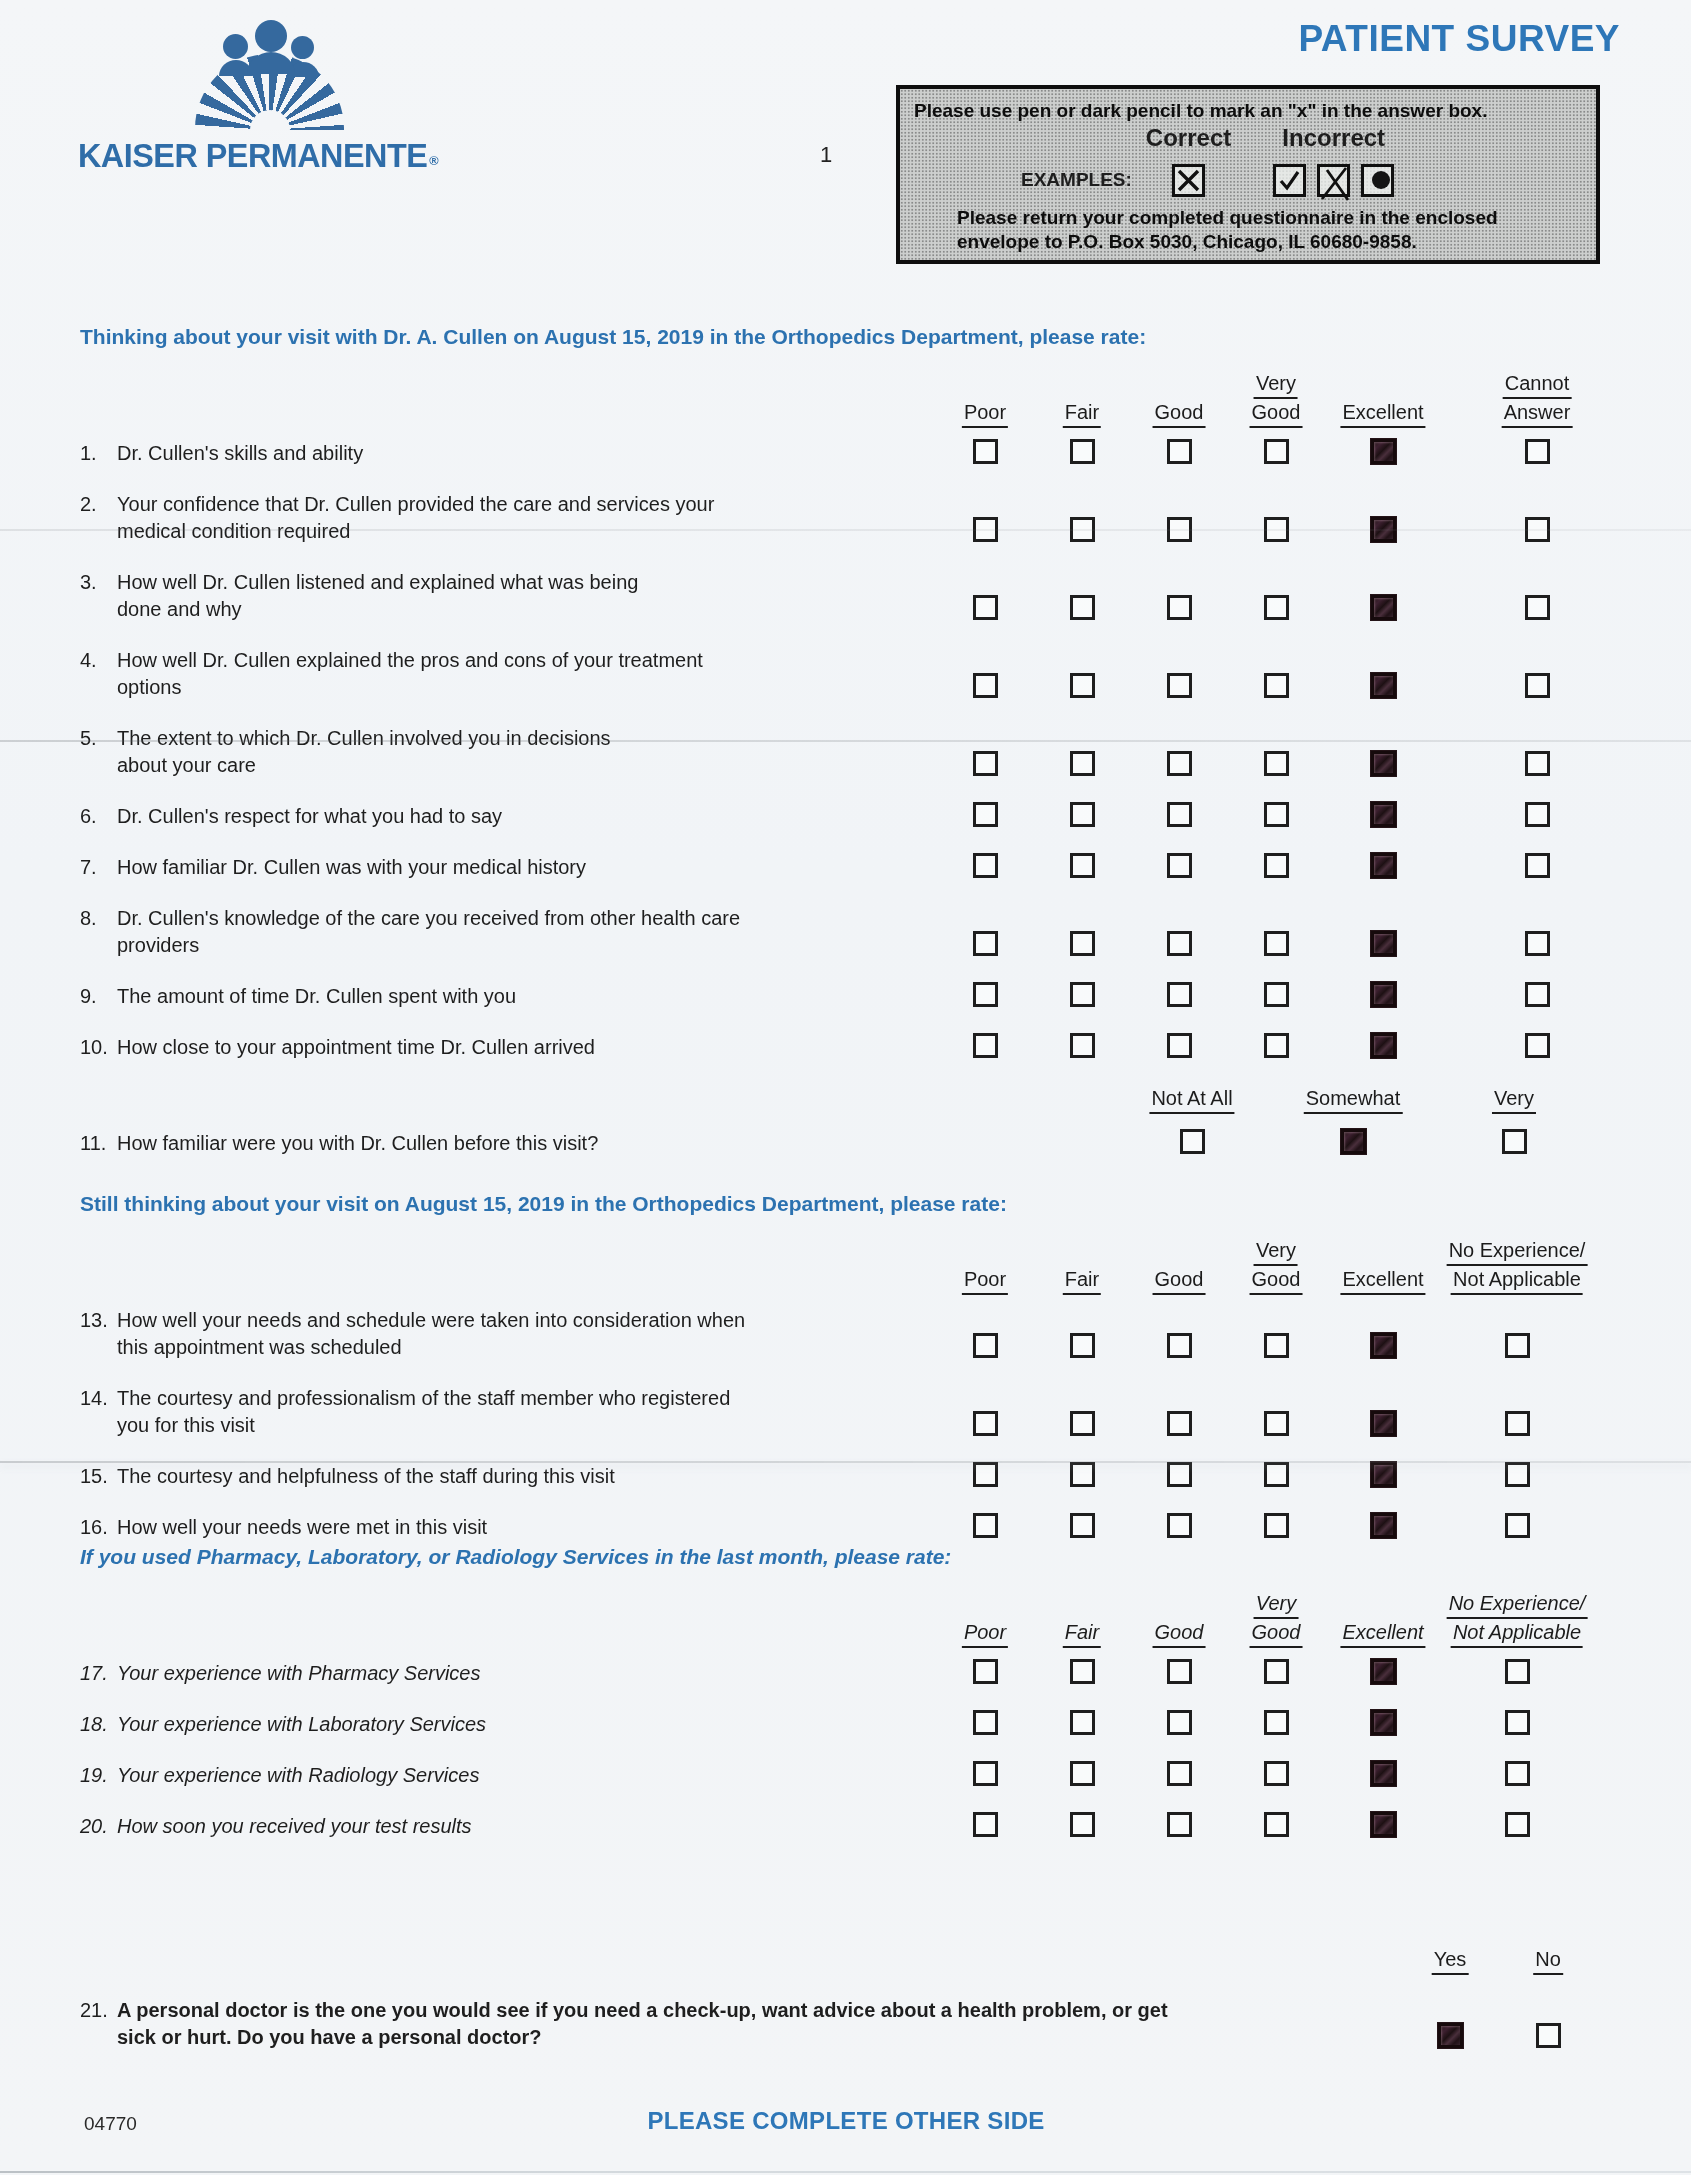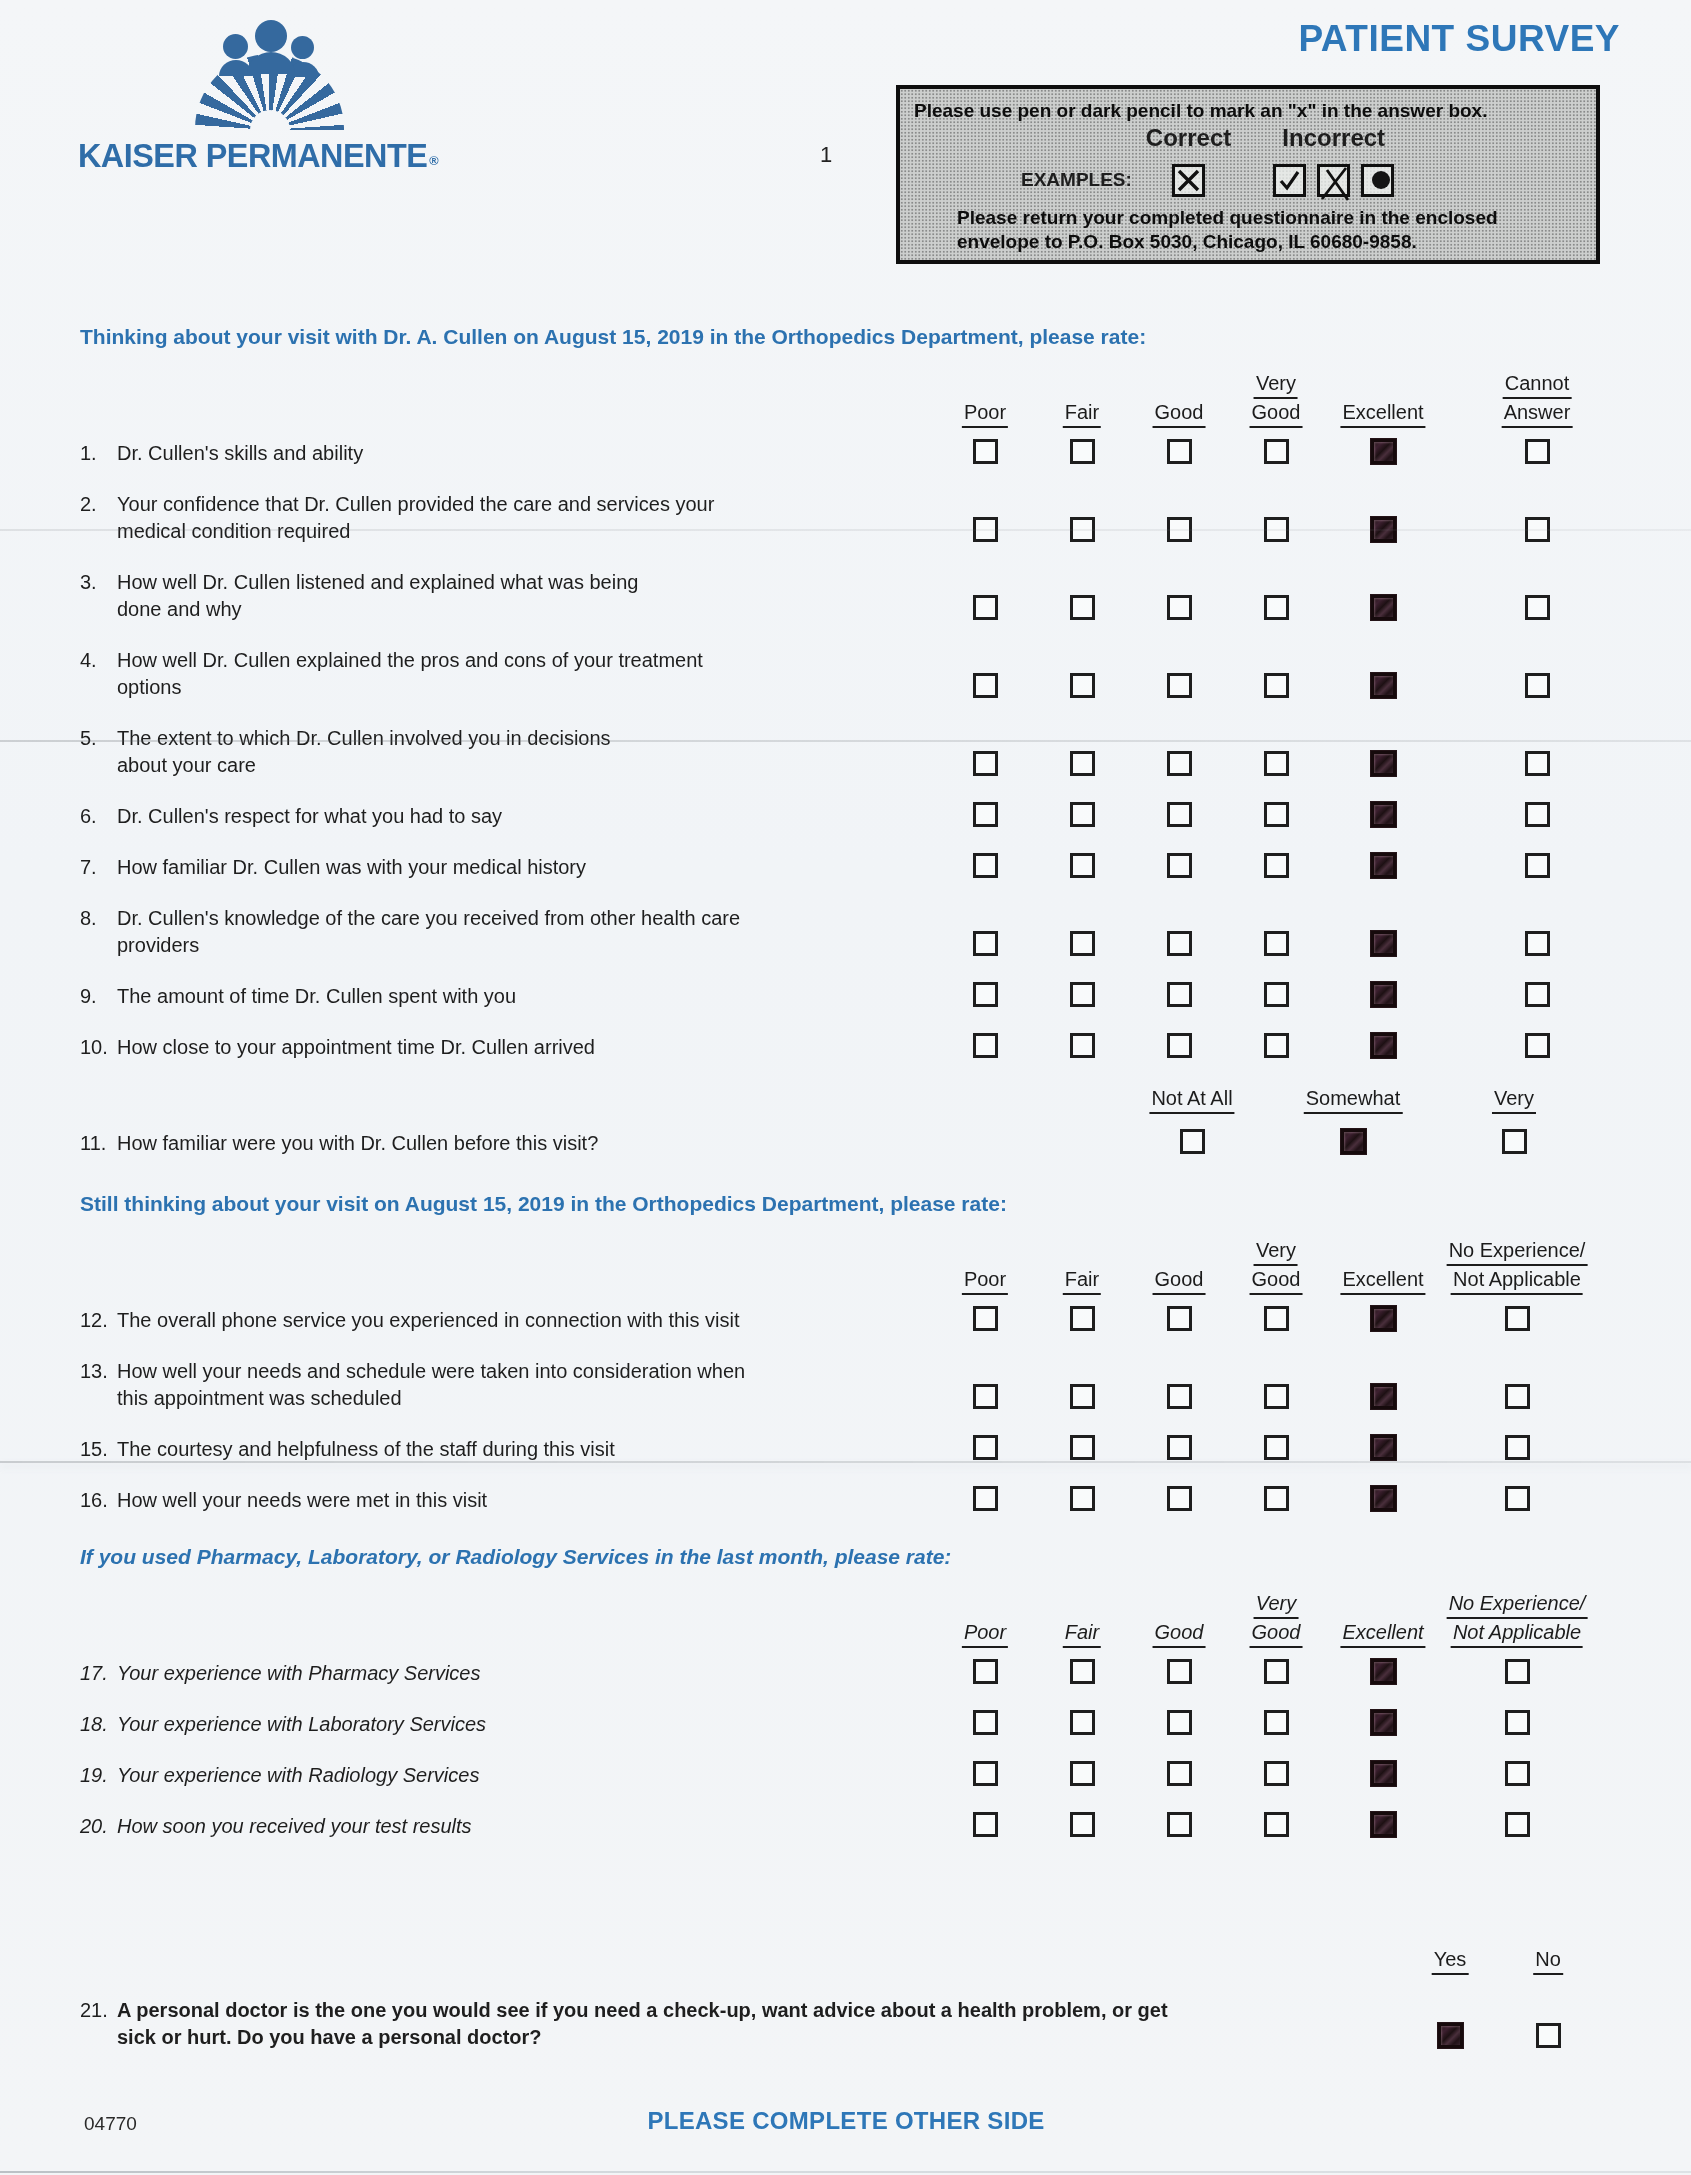--- a/index.html
+++ b/index.html
@@ -315,33 +315,34 @@
         <div class="scale-label" style="left: 1383px;">
           <div><span class="u">Excellent</span></div>
         </div>
         <div class="scale-label" style="left: 1517px;">
           <div><span class="u">No Experience/</span></div>
           <div><span class="u">Not Applicable</span></div>
         </div>
       </div>
     <div class="questions">
         <div class="qrow">
-          <span class="qnum">12.</span>
-          <div class="qtext">The overall phone service you experienced in connection with this visit</div>
-          <div class="cb" style="left: 973px;"></div>
-          <div class="cb" style="left: 1070px;"></div>
-          <div class="cb" style="left: 1167px;"></div>
-          <div class="cb" style="left: 1264px;"></div>
-          <div class="cb marked" style="left: 1371px;"></div>
-          <div class="cb" style="left: 1505px;"></div>
-        </div>
-        <div class="qrow">
           <span class="qnum">13.</span>
           <div class="qtext">How well your needs and schedule were taken into consideration when
 this appointment was scheduled</div>
+          <div class="cb" style="left: 973px;"></div>
+          <div class="cb" style="left: 1070px;"></div>
+          <div class="cb" style="left: 1167px;"></div>
+          <div class="cb" style="left: 1264px;"></div>
+          <div class="cb marked" style="left: 1371px;"></div>
+          <div class="cb" style="left: 1505px;"></div>
+        </div>
+        <div class="qrow">
+          <span class="qnum">14.</span>
+          <div class="qtext">The courtesy and professionalism of the staff member who registered
+you for this visit</div>
           <div class="cb" style="left: 973px;"></div>
           <div class="cb" style="left: 1070px;"></div>
           <div class="cb" style="left: 1167px;"></div>
           <div class="cb" style="left: 1264px;"></div>
           <div class="cb marked" style="left: 1371px;"></div>
           <div class="cb" style="left: 1505px;"></div>
         </div>
         <div class="qrow">
           <span class="qnum">15.</span>
           <div class="qtext">The courtesy and helpfulness of the staff during this visit</div>

